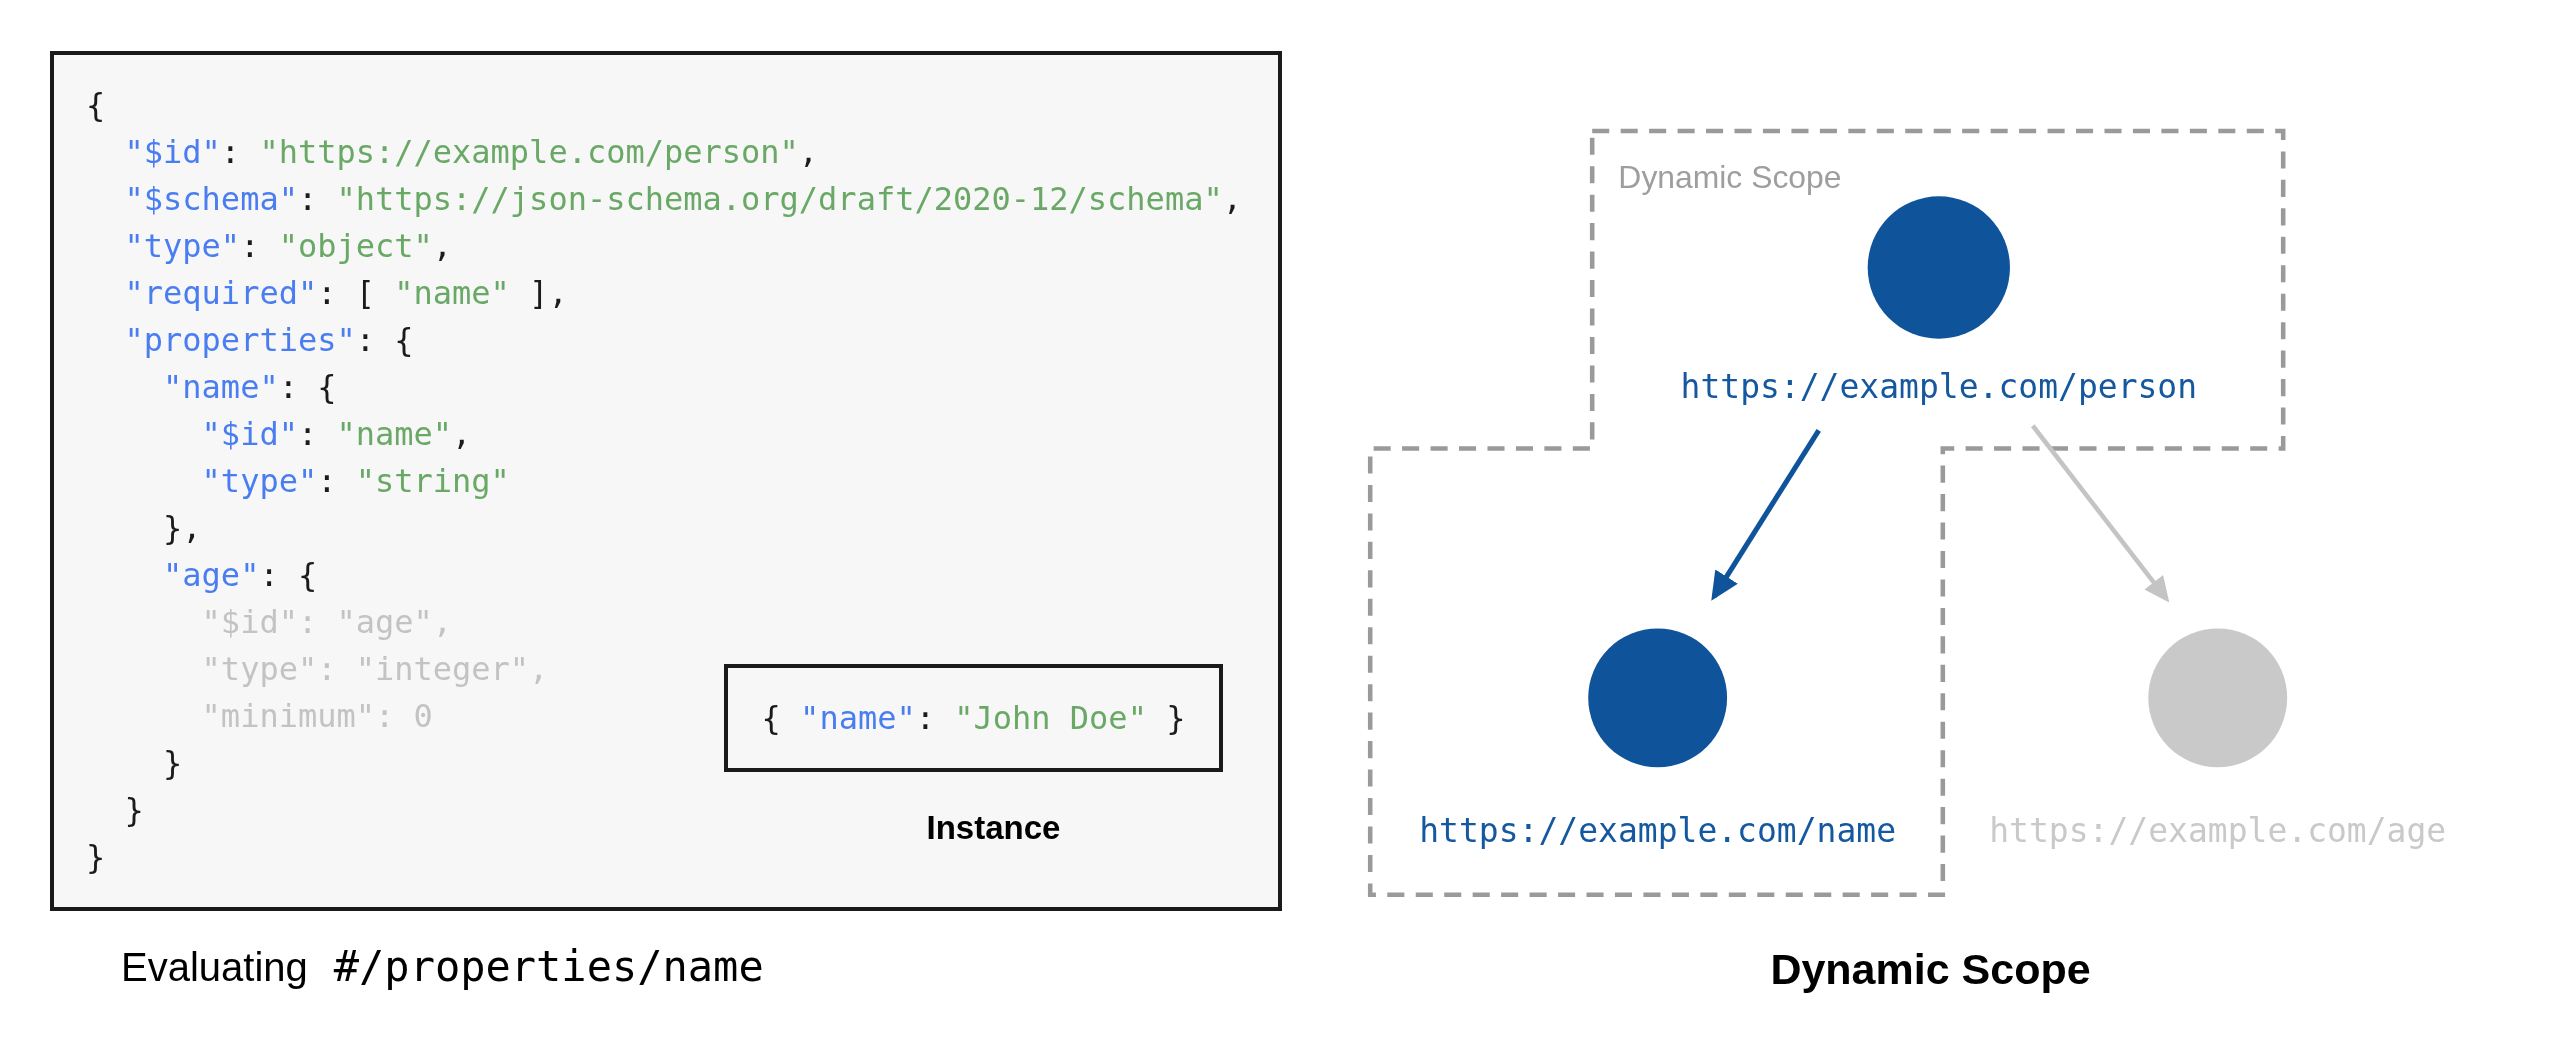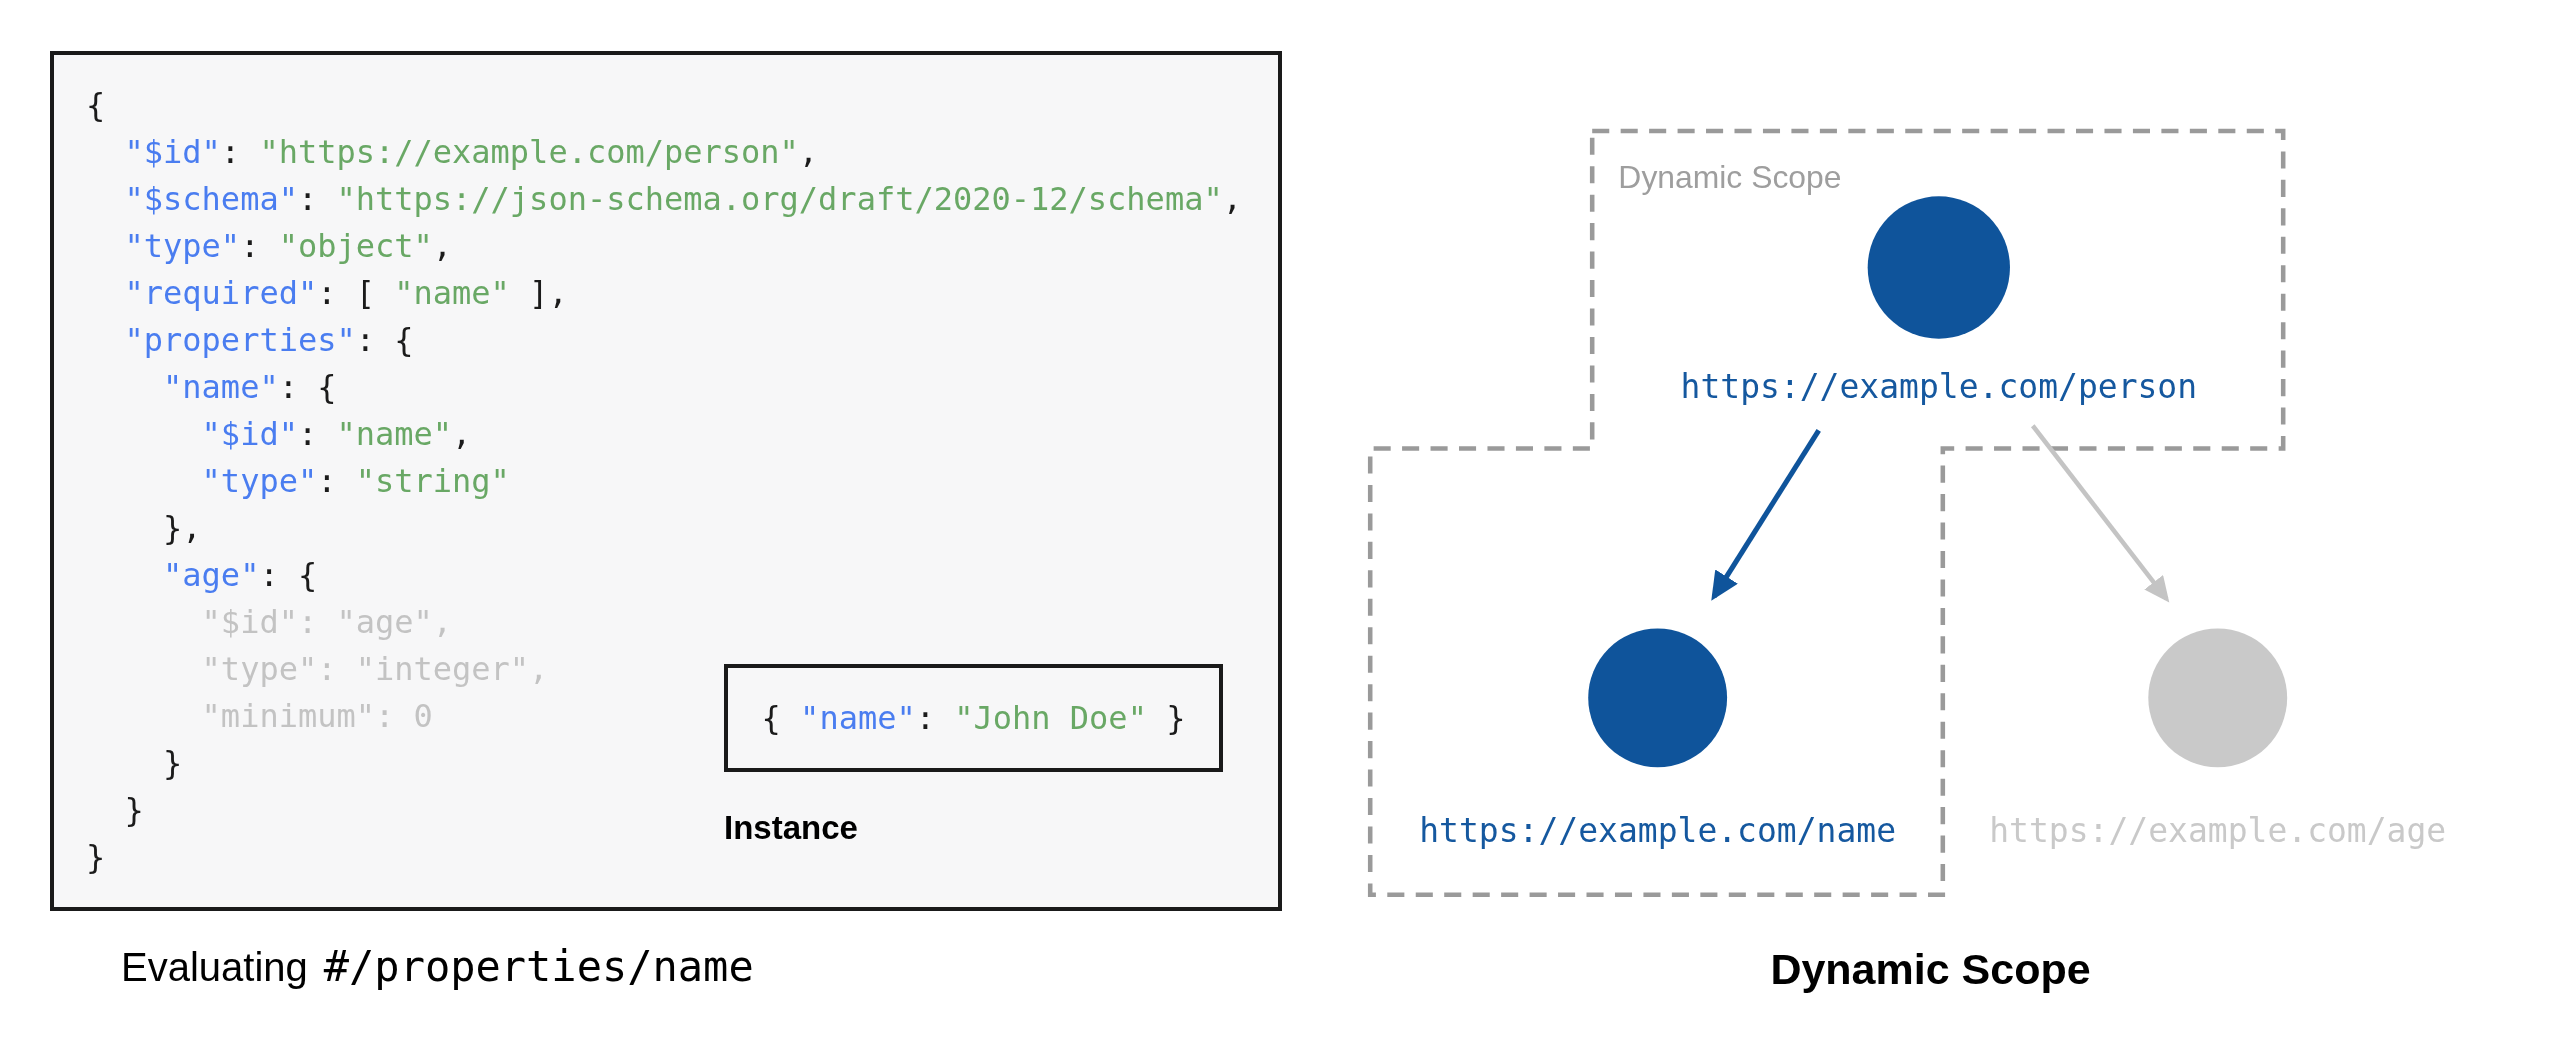--- a/index.html
+++ b/index.html
@@ -47,34 +47,34 @@
     position:absolute;left:670px;top:609px;width:499px;height:108px;
     border:4.6px solid var(--box-border);
     background:var(--code-bg);
     display:flex;align-items:center;justify-content:center;
   }
   .instance-code{
     font-family:"DejaVu Sans Mono","Liberation Mono",monospace;
     font-size:32px;white-space:pre;
   }
   .instance-label{
-    position:absolute;left:670px;top:754px;width:499px;
-    font-weight:bold;font-size:33px;color:#000;
+    position:absolute;left:690px;top:754px;width:499px;
+    text-align:center;font-weight:bold;font-size:33px;color:#000;
   }
 
   
   .left-caption{
     position:absolute;left:121px;top:942px;white-space:nowrap;
   }
   .left-caption .cap-bold{
     font-weight:normal;font-size:40px;color:#000;
   }
   .left-caption .cap-mono{
     font-family:"DejaVu Sans Mono","Liberation Mono",monospace;
-    font-size:42px;color:#000;margin-left:16px;
+    font-size:42px;color:#000;margin-left:26px;
   }
   .right-caption{
     position:absolute;left:1646px;top:945px;width:569px;
     text-align:center;font-weight:bold;font-size:43px;color:#000;
   }
 
   
   .scope-svg{position:absolute;left:1288px;top:0;width:1288px;height:1053px;}
   .scope-outline{
     fill:none;stroke:var(--dashed-gray);stroke-width:8;

